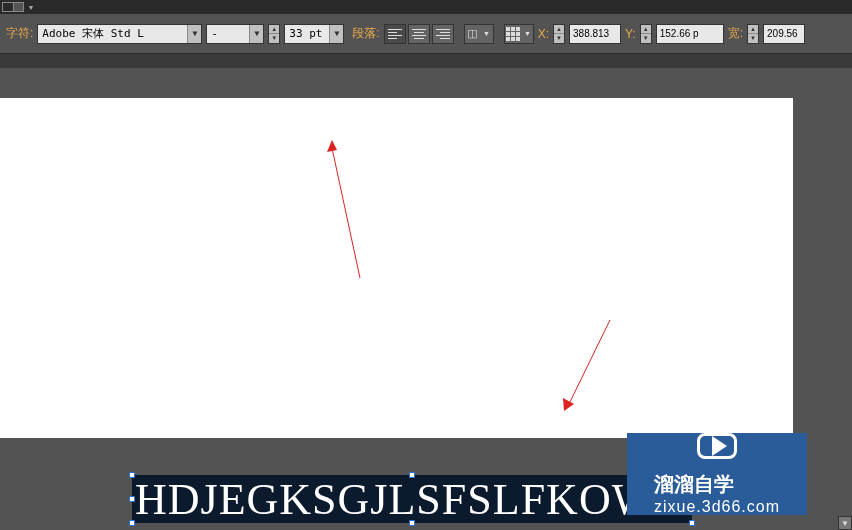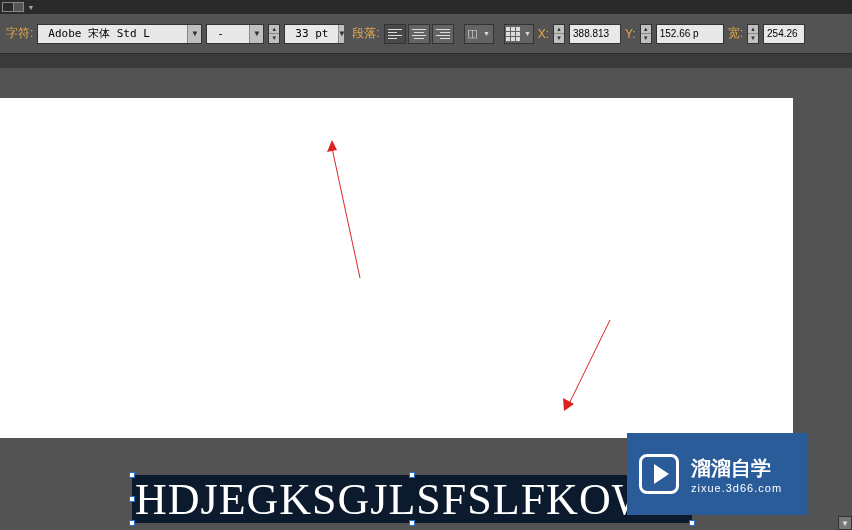--- a/index.html
+++ b/index.html
@@ -54,21 +54,21 @@
       background: #e8e8e8;
       border: 1px solid #333;
       height: 20px;
       display: flex;
       align-items: center;
       font-size: 11px;
       font-family: "SimSun", monospace;
       color: #000;
       position: relative;
     }
-    .dd-text { padding: 0 10px; flex: 1; white-space: nowrap; }
+    .dd-text { padding: 0 4px; flex: 1; white-space: nowrap; }
     .dd-btn {
       width: 14px;
       height: 18px;
       background: #c0c0c0;
       border-left: 1px solid #888;
       display: flex;
       align-items: center;
       justify-content: center;
       color: #333;
       font-size: 8px;
@@ -193,40 +193,41 @@
       position: absolute;
       bottom: 15px;
       right: 45px;
       width: 180px;
       height: 82px;
       background: #2a5c99;
       display: flex;
       align-items: center;
       padding: 0 12px;
       gap: 12px;
+      flex-direction: column;
     }
     .play-icon {
       width: 40px;
       height: 40px;
       border: 3px solid #fff;
       border-radius: 8px;
       display: flex;
       align-items: center;
       justify-content: center;
     }
     .play-tri {
       width: 0; height: 0;
       border-left: 15px solid #fff;
       border-top: 10px solid transparent;
       border-bottom: 10px solid transparent;
       margin-left: 4px;
     }
     .wm-text { display: flex; flex-direction: column; color: #fff; }
     .wm-cn { font-size: 20px; font-family: "Microsoft YaHei", sans-serif; font-weight: bold; }
-    .wm-url { font-size: 11px; letter-spacing: 1px; }
+    .wm-url { font-size: 16px; letter-spacing: 1px; }
     .scroll-btn {
       position: absolute;
       bottom: 0;
       right: 0;
       width: 14px;
       height: 14px;
       background: #777;
       border: 1px solid #333;
       display: flex;
       align-items: center;
@@ -324,21 +325,21 @@
   <div class="num-input" style="width:68px">
       <span>152.66 p</span>
     </div>
 
   <span class="lbl">宽:</span>
   <div class="spinner">
       <div>▲</div>
       <div>▼</div>
     </div>
   <div class="num-input" style="width:42px">
-      <span>254.26</span>
+      <span>209.56</span>
     </div>
 </div>
 
 <div class="sub-strip"></div>
 
 <div class="canvas-area">
   <div class="artboard"></div>
 
   <div class="text-selection"></div>
   <div class="text-content">HDJEGKSGJLSFSLFKOWEJF</div>

